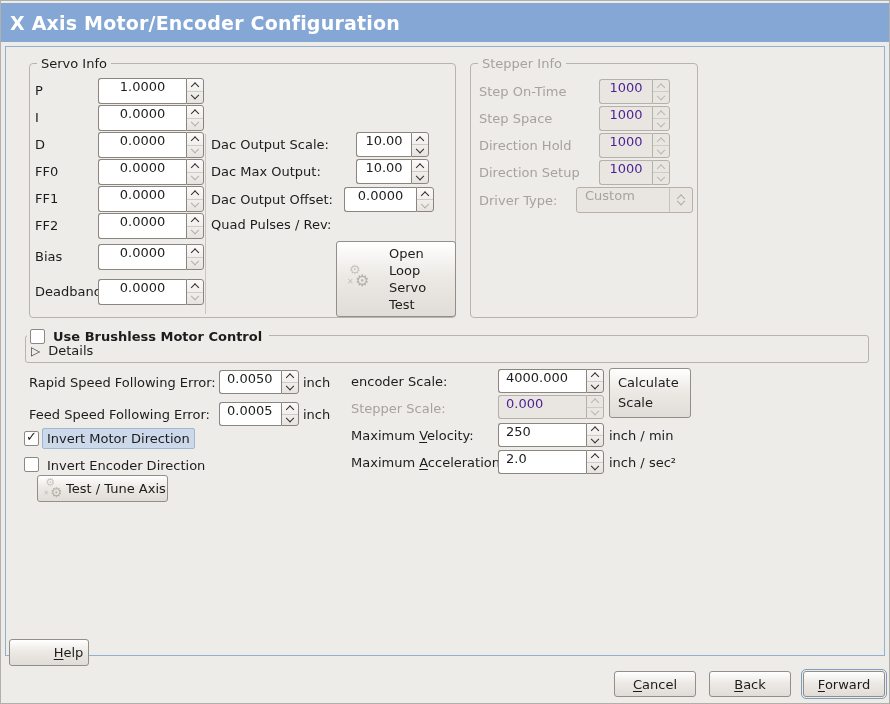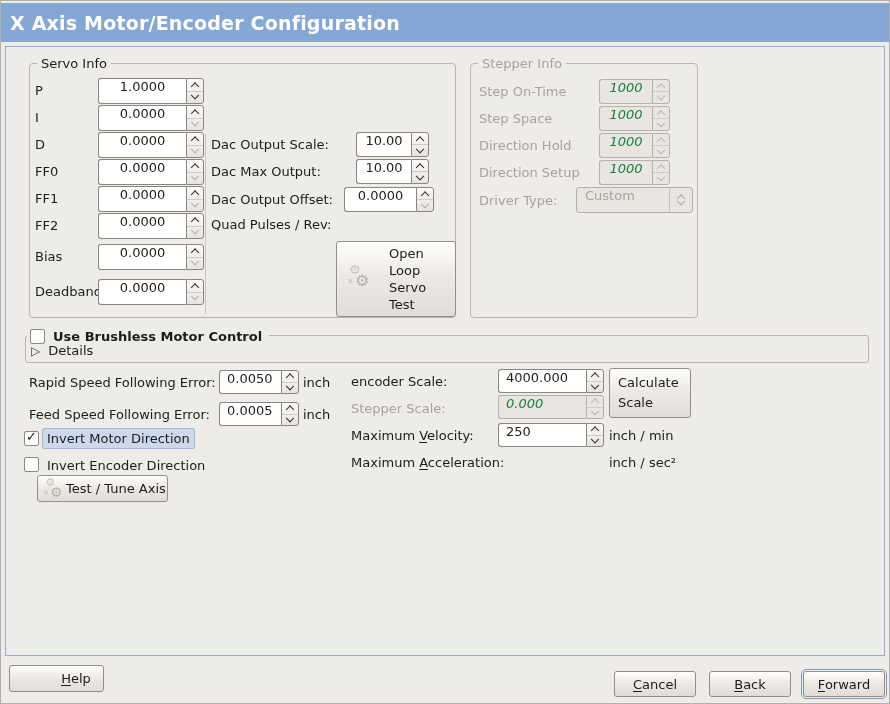--- a/index.html
+++ b/index.html
@@ -25,21 +25,21 @@
   .spinbox.leftal .entry{justify-content:flex-start;padding-left:7px;}
   .spinbox .spin{width:18px;border:1px solid #8a857e;border-radius:0 3px 3px 0;
     background:linear-gradient(#fbfaf9,#e7e4e0);display:flex;flex-direction:column;box-sizing:border-box;}
   .spin .half{flex:1;position:relative;}
   .spin .half.up{border-bottom:1px solid #cfccc6;}
   .half::after{content:"";position:absolute;left:50%;top:50%;width:5px;height:5px;
     border-style:solid;border-width:0 1.6px 1.6px 0;border-color:#2d2d2d;}
   .half.up::after{transform:translate(-50%,-25%) rotate(-135deg);}
   .half.down::after{transform:translate(-50%,-80%) rotate(45deg);}
   .spinbox.min .half.down::after{border-color:#b2aea8;}
-  .spinbox.disabled .entry{background:#e9e6e2;border-color:#b5b0aa;color:#15803d;font-style:italic;}
+  .spinbox.disabled .entry{background:#e9e6e2;border-color:#b5b0aa;color:#4c1d95;}
   .spinbox.disabled .spin{background:#e9e6e2;border-color:#b5b0aa;}
   .spinbox.disabled .half::after{border-color:#b9b5af;}
   .spinbox.disabled .half.up{border-bottom-color:#d6d3cе;}
   
   .combo{position:absolute;display:flex;align-items:flex-start;border:1px solid #b5b0aa;
     border-radius:3px;background:#e9e6e2;box-sizing:border-box;}
   .combo .cval{flex:1;padding-left:8px;color:#a7a29c;}
   .combo .carr{width:22px;align-self:stretch;border-left:1px solid #c6c2bc;position:relative;}
   .carr::before,.carr::after{content:"";position:absolute;left:50%;width:5px;height:5px;
     border-style:solid;border-width:0 1.5px 1.5px 0;border-color:#aeaaa4;}
@@ -348,40 +348,49 @@
         <span>250</span>
       </div>
     <div class="spin">
         <div class="half up"></div>
         <div class="half down"></div>
       </div>
   </div>
   <span class="lbl" style="left:608px;top:427px;">inch / min</span>
 
   <span class="lbl" style="left:350px;top:454px;"><span>Maximum </span><span class="u">A</span><span>cceleration:</span></span>
+  <div class="spinbox sb-right leftal" style="top:449px;">
+    <div class="entry">
+        <span>2.0</span>
+      </div>
+    <div class="spin">
+        <div class="half up"></div>
+        <div class="half down"></div>
+      </div>
+  </div>
   <span class="lbl" style="left:608px;top:454px;">inch / sec²</span>
 
   <span class="cb" style="left:23px;top:430px;">
       <span class="chk">✓</span>
     </span>
   <span class="focus-label" style="left:41px;top:427px;">Invert Motor Direction</span>
 
   <span class="cb" style="left:23px;top:456px;"></span>
   <span class="lbl" style="left:46px;top:457px;">Invert Encoder Direction</span>
 
   <div class="btn" style="left:36px;top:474px;width:131px;height:27px;justify-content:flex-start;">
     <span class="gears small" style="margin-left:4px;">
       <span class="g1">⚙</span>
       <span class="g2">⚙</span>
       <span class="g3">✕</span>
     </span>
     <span style="margin-left:4px;">Test / Tune Axis</span>
   </div>
 
-  <div class="btn" style="left:8px;top:664px;width:95px;height:27px;padding-left:39px;">
+  <div class="btn" style="left:8px;top:638px;width:80px;height:27px;padding-left:39px;">
     <span><span class="u">H</span><span>elp</span></span>
   </div>
   <div class="btn" style="left:613px;top:670px;width:82px;height:26px;">
     <span><span class="u">C</span><span>ancel</span></span>
   </div>
   <div class="btn" style="left:708px;top:670px;width:82px;height:26px;align-items:center;">
     <span><span class="u">B</span><span>ack</span></span>
   </div>
   <div class="btn focused" style="left:802px;top:670px;width:82px;height:26px;">
     <span><span class="u">F</span><span>orward</span></span>

